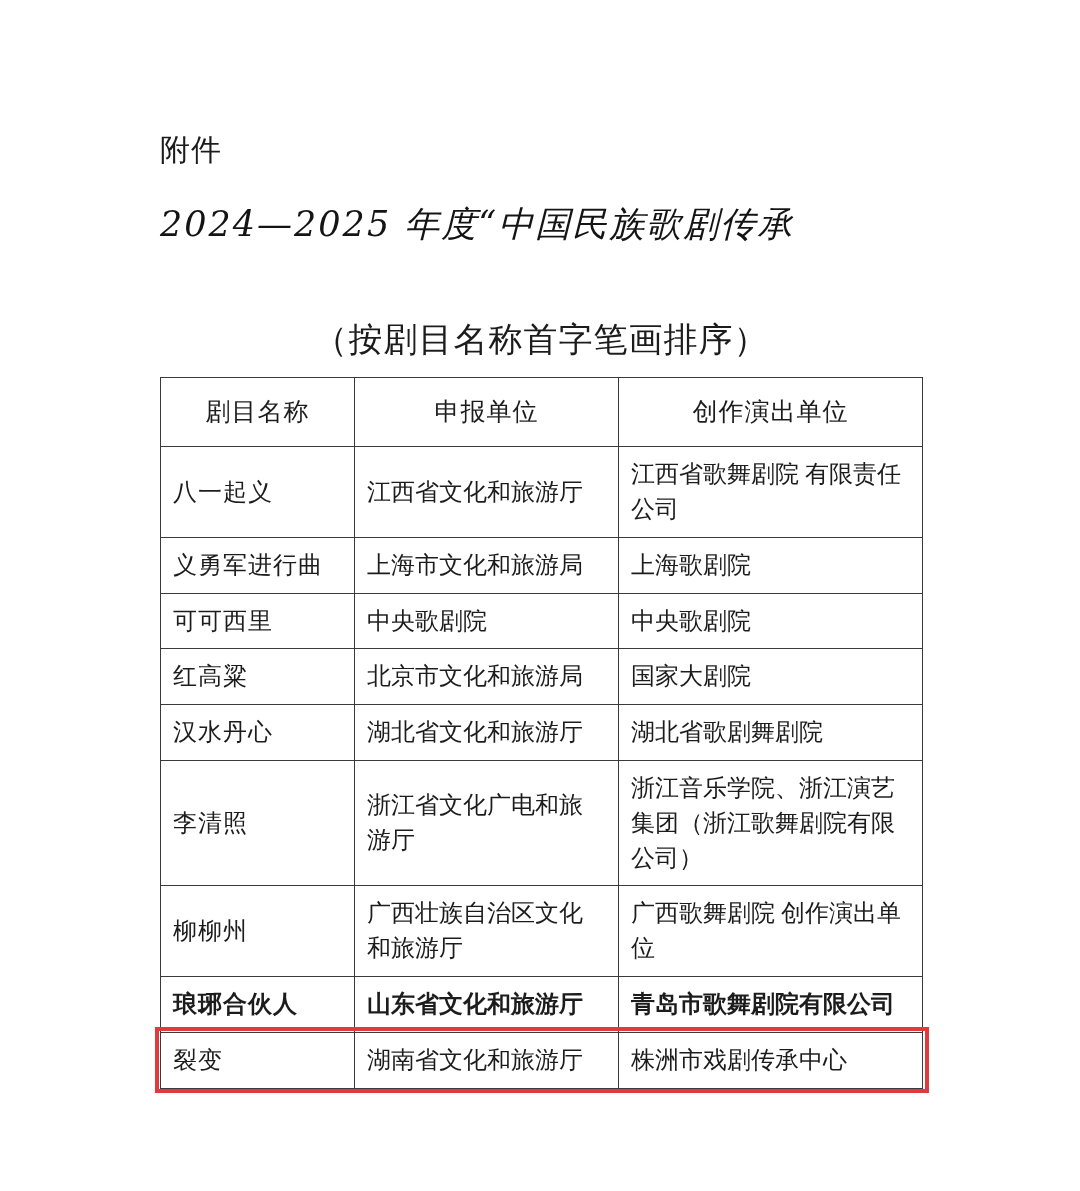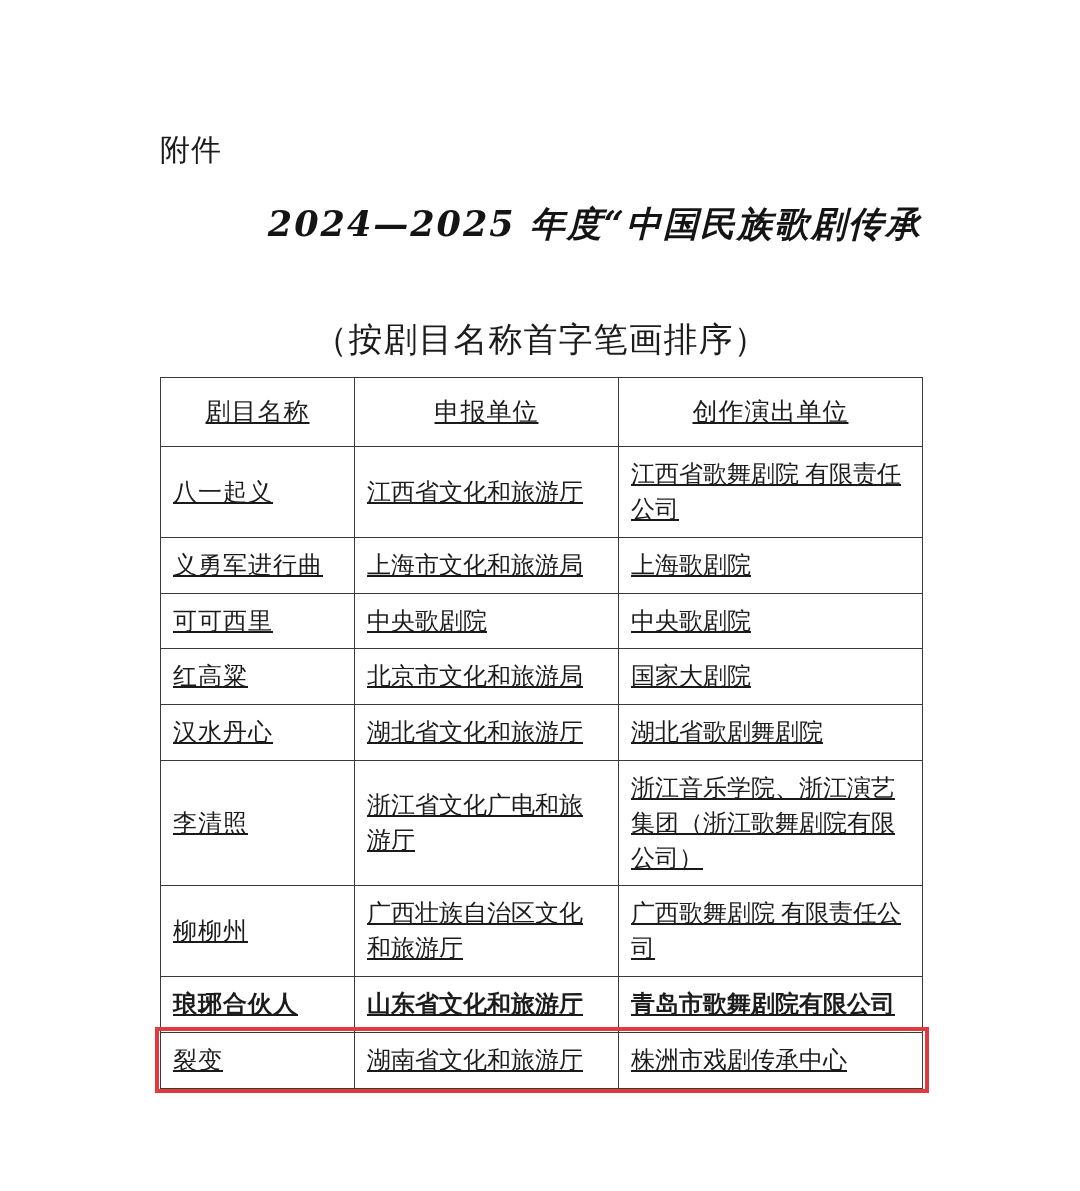--- a/index.html
+++ b/index.html
@@ -29,24 +29,24 @@
     top: 98px;
     font-size: 30px;
     letter-spacing: 1px;
     color: #1c1c1c;
   }
   .doc-title {
     position: absolute;
     left: 160px;
     top: 165px;
     width: 762px;
-    text-align: right;
+    text-align: left;
     font-family: "DejaVu Serif", serif;
     font-size: 35px;
-    font-weight: 700;
+    font-weight: 400;
     line-height: 1.55;
     letter-spacing: 2px;
     color: #141414;
     font-style: italic;
   }
   .doc-title .line {
     display: block;
   }
   .doc-subtitle {
     position: absolute;
@@ -59,21 +59,20 @@
     color: #1c1c1c;
   }
   table.listing {
     position: absolute;
     left: 160px;
     top: 345px;
     width: 762px;
     border-collapse: collapse;
     table-layout: fixed;
     background: #fff;
-    text-decoration: underline;
   }
   table.listing td, table.listing th {
     border: 1px solid #3a3a3a;
     padding: 10px 12px;
     font-size: 24px;
     line-height: 1.45;
     color: #1c1c1c;
     vertical-align: middle;
     font-weight: normal;
   }
@@ -158,21 +157,21 @@
         </tr>
         <tr>
           <td class="col-title">李清照</td>
           <td class="col-org">浙江省文化广电和旅游厅</td>
           <td class="col-prod">浙江音乐学院、浙江演艺集团（浙江歌舞剧院有限公司）</td>
         </tr>
         <tr>
           <td class="col-title">柳柳州</td>
           <td class="col-org">广西壮族自治区文化和旅游厅</td>
           <td class="col-prod">广西歌舞剧院
-有限责任公司</td>
+创作演出单位</td>
         </tr>
         <tr class="highlight">
           <td class="col-title">琅琊合伙人</td>
           <td class="col-org">山东省文化和旅游厅</td>
           <td class="col-prod">青岛市歌舞剧院有限公司</td>
         </tr>
         <tr>
           <td class="col-title">裂变</td>
           <td class="col-org">湖南省文化和旅游厅</td>
           <td class="col-prod">株洲市戏剧传承中心</td>

